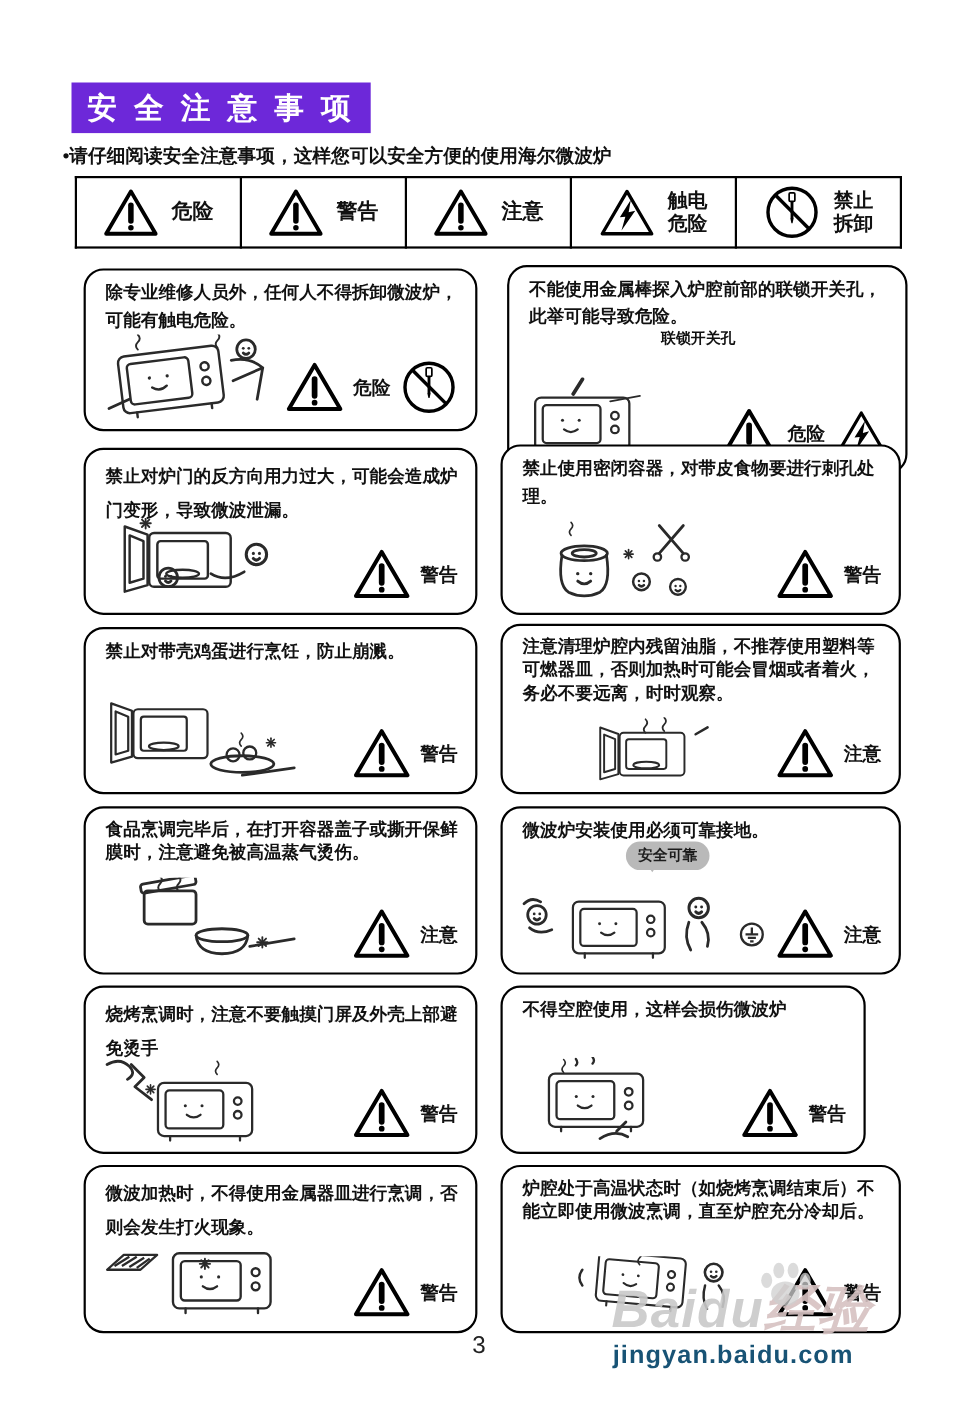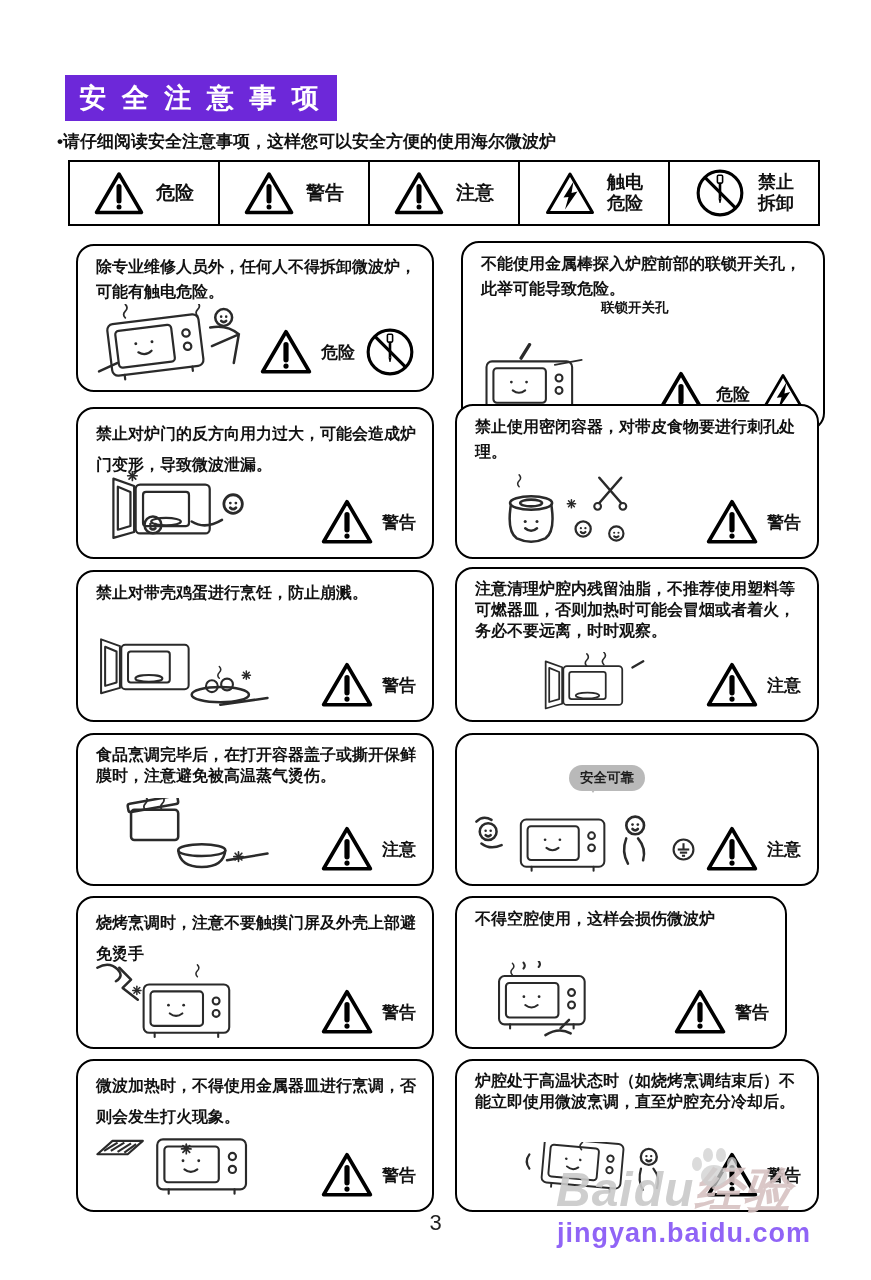--- a/index.html
+++ b/index.html
@@ -32,22 +32,22 @@
   .callout{position:absolute;left:138px;top:56px;font-size:13.5px;font-weight:700;}
   .bubble{position:absolute;left:112px;top:30px;background:#b9b9b9;border-radius:13px;
           padding:4px 11px;font-size:13.5px;font-weight:700;color:#1d1d1d;}
   .bubble:after{content:"";position:absolute;left:18px;bottom:-8px;border:6px solid transparent;border-top:9px solid #b9b9b9;}
   .gnd{width:23px;height:23px;margin-right:2px;}
   
   .pagenum{position:absolute;left:0;top:1210px;width:871px;text-align:center;font-size:22px;color:#222;}
   .wm1{position:absolute;left:556px;top:1158px;font-size:48px;font-weight:700;letter-spacing:1px;
        color:#c9c9c9;opacity:.9;z-index:20;white-space:nowrap;font-style:italic;}
   .wm1 .cn{color:#d6c2c2;}
-  .wm2{position:absolute;left:557px;top:1218px;font-size:27px;font-weight:700;letter-spacing:1px;
-       color:#8b5cf6;opacity:.95;z-index:20;}
+  .wm2{position:absolute;left:557px;top:1218px;font-size:23px;font-weight:700;letter-spacing:1px;
+       color:#0c4a6e;opacity:.95;z-index:20;}
   .paw{position:absolute;left:688px;top:1146px;width:52px;height:46px;z-index:21;opacity:.75;}
 </style>
 </head>
 <body>
 
 <svg style="position:absolute;width:0;height:0" aria-hidden="true">
   <defs>
     <g id="d-tri">
       <path d="M50 5 L95 82 L5 82 Z" fill="#fff" stroke="#000" stroke-width="7" stroke-linejoin="round"></path>
       <path d="M50 30 L50 59" stroke="#000" stroke-width="10" stroke-linecap="round" fill="none"></path>
@@ -296,20 +296,21 @@
     </svg>
     <div class="sev">
       <svg class="tri" viewBox="0 0 100 88">
           <use href="#d-tri"></use>
         </svg>
       <span class="slab">注意</span>
     </div>
   </div>
 
   <div class="box" style="left:455px;top:733px;width:364px;height:153px">
+    <div class="txt">微波炉安装使用必须可靠接地。</div>
     <svg class="illus" viewBox="0 0 230 95">
       <use href="#d-oven" transform="translate(52 16) scale(0.8)"></use>
       <use href="#d-head" transform="translate(6 28)"></use>
       <path d="M4 28 q8 -8 18 -2" fill="none" stroke="#2a2a2a" stroke-width="3" stroke-linecap="round"></path>
       <path d="M10 54 q10 8 24 2" fill="none" stroke="#2a2a2a" stroke-width="3" stroke-linecap="round"></path>
       <use href="#d-head" transform="translate(180 20) scale(1.05)"></use>
       <path d="M182 48 q-6 16 2 30 M196 48 q10 12 6 26" fill="none" stroke="#2a2a2a" stroke-width="3" stroke-linecap="round"></path>
     </svg>
     <div class="bubble">安全可靠</div>
     <div class="sev">

